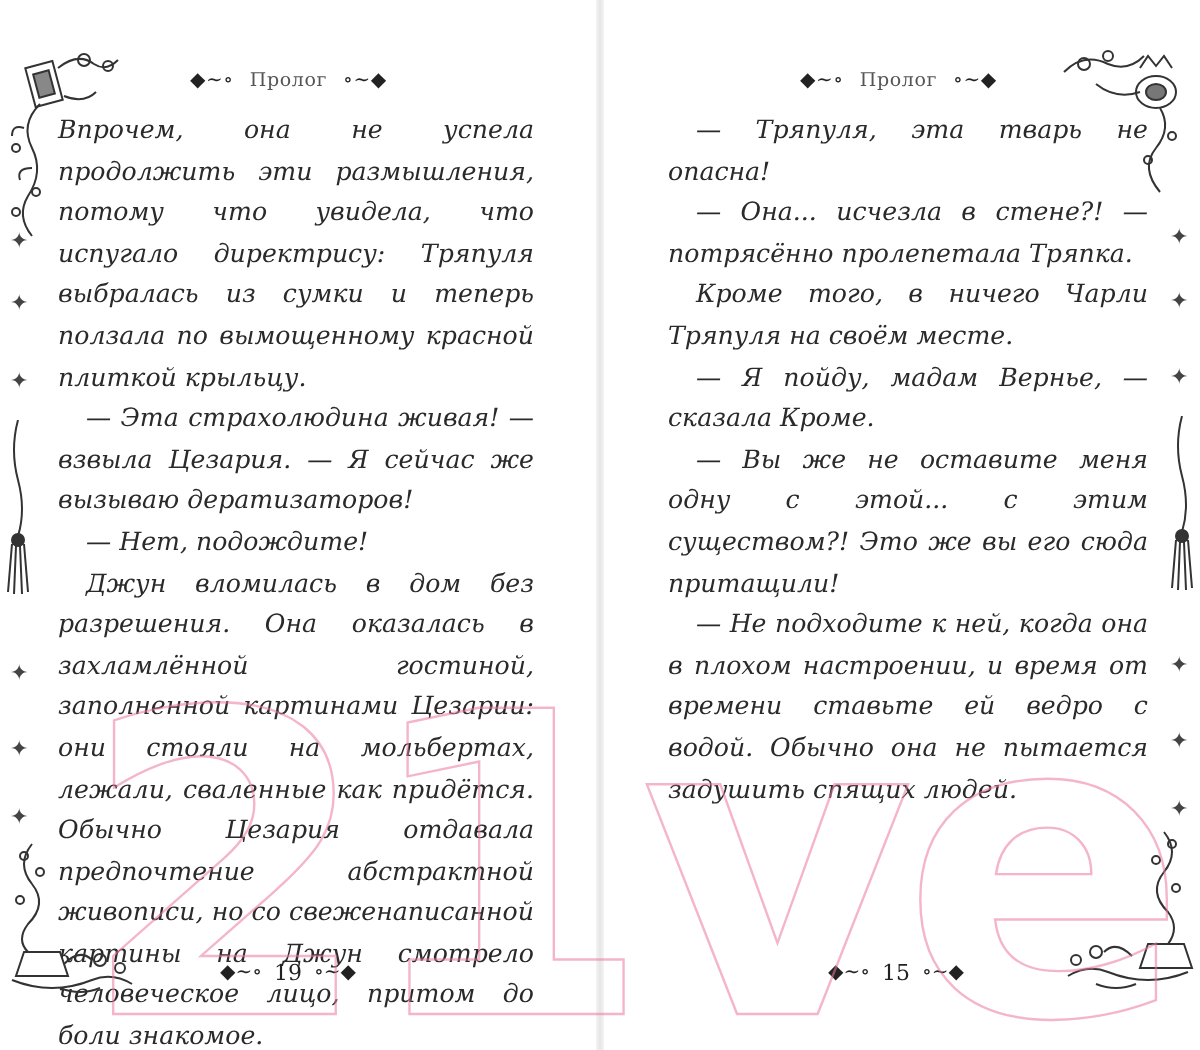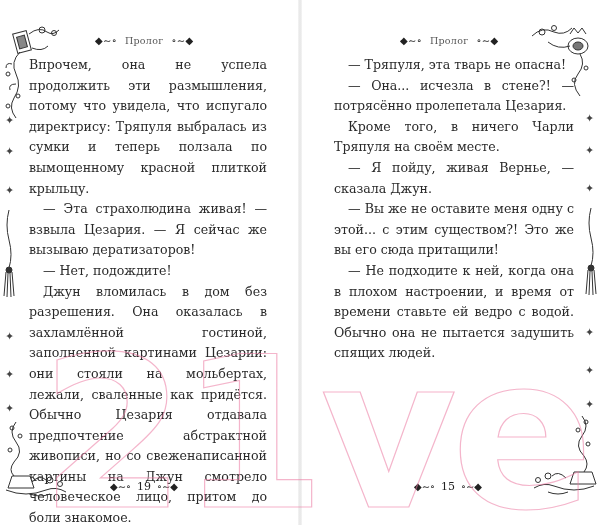--- a/index.html
+++ b/index.html
@@ -12,21 +12,21 @@
   .gutter { position:absolute; left:298px; top:0; width:4px; height:525px;
             background:linear-gradient(to right,#f4f4f4,#e6e6e6,#f4f4f4); }
   .running-head { position:absolute; top:35px; font-size:9.5px; color:#555; letter-spacing:0.3px;
                   display:flex; align-items:center; gap:8px; }
   .left .running-head { left:95px; }
   .right .running-head { left:98px; }
   .orn { display:inline-block; font-size:10px; color:#222; }
   .text { position:absolute; font-size:12.6px; line-height:20.6px; text-align:justify; }
   .left .text { left:29px; top:55px; width:238px; }
   .right .text { left:32px; top:55px; width:240px; }
-  .text p { margin:0; text-indent:14px; }
+  .text p { margin:0; text-indent:14px;font-style:italic; }
   .text p.noindent { text-indent:0; }
   .folio { position:absolute; top:480px; font-size:11px; color:#222; display:flex; align-items:center; gap:6px; }
   .left .folio { left:110px; }
   .right .folio { left:112px; }
   .corner { position:absolute; }
   .star { position:absolute; font-size:11px; color:#444; }
   .tassel { position:absolute; width:14px; }
   .watermark { position:absolute; left:40px; top:330px; font-family:"DejaVu Sans", sans-serif;
                font-size:210px; font-weight:bold; letter-spacing:-6px; color:transparent;
                -webkit-text-stroke:1.2px rgba(235,120,160,0.55); pointer-events:none; line-height:1; }
@@ -137,23 +137,23 @@
         <circle cx="7" cy="60" r="3" fill="#333"></circle>
         <path d="M4 62 l-2 24 M6 63 l-1 24 M8 63 l1 24 M10 62 l2 24"></path>
       </g>
     </svg>
     <span class="star" style="left:283px;top:326px">✦</span>
     <span class="star" style="left:283px;top:364px">✦</span>
     <span class="star" style="left:283px;top:398px">✦</span>
 
     <div class="text">
       <p>— Тряпуля, эта тварь не опасна!</p>
-      <p>— Она... исчезла в стене?! — потрясённо пролепетала Цезария.</p>
+      <p>— Она... исчезла в стене?! — потрясённо пролепетала Тряпка.</p>
       <p>Кроме того, в ничего Чарли Тряпуля на своём месте.</p>
-      <p>— Я пойду, живая Вернье, — сказала Джун.</p>
+      <p>— Я пойду, мадам Вернье, — сказала Кроме.</p>
       <p>— Вы же не оставите меня одну с этой... с этим существом?! Это же вы его сюда притащили!</p>
       <p>— Не подходите к ней, когда она в плохом настроении, и время от времени ставьте ей ведро с водой. Обычно она не пытается задушить спящих людей.</p>
 
     </div>
 
     <svg class="corner" style="left:222px;top:414px" width="74" height="86" viewBox="0 0 74 86">
       <g fill="none" stroke="#333" stroke-width="1">
         <path d="M58 2 q8 10 0 20 q-8 10 2 20 q6 8 0 16"></path>
         <circle cx="62" cy="8" r="2"></circle>
           <circle cx="54" cy="16" r="2"></circle>

